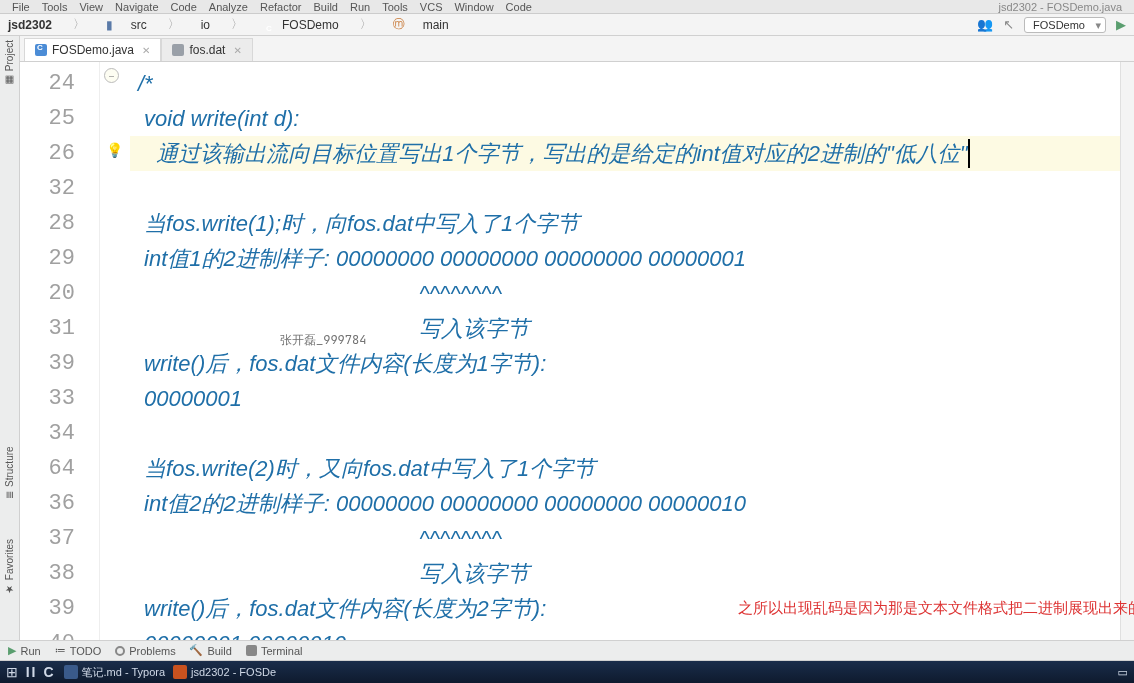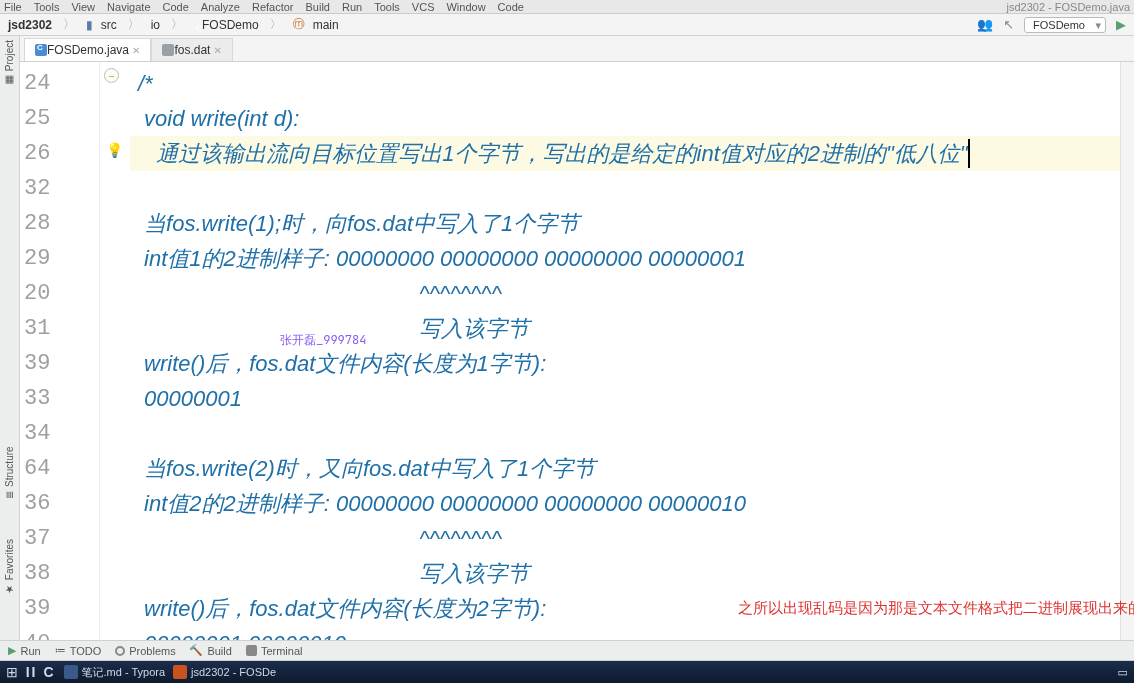--- a/index.html
+++ b/index.html
@@ -1,54 +1,54 @@
 <!DOCTYPE html>
 <html><head>
 <meta charset="utf-8">
 <style>
 * { margin: 0; padding: 0; box-sizing: border-box; }
 body { font-family: "Segoe UI", Arial, sans-serif; font-size: 12px; background: #f0f0f0; width: 1134px; height: 683px; overflow: hidden; position: relative; }
-.menubar { background: #e8e8e8; height: 14px; display: flex; align-items: center; padding: 0 4px; gap: 12px; color: #555; font-size: 11px; border-bottom: 1px solid #ccc; }
+.menubar { background: #e8e8e8; height: 14px; display: flex; align-items: center; padding: 0 12px; gap: 12px; color: #555; font-size: 11px; border-bottom: 1px solid #ccc; }
 .menubar .sep { flex: 1; }
 .menubar .tab-title { color: #888; }
 .navbar { background: #f4f4f4; height: 22px; display: flex; align-items: center; padding: 0 8px; font-size: 12px; color: #333; border-bottom: 1px solid #d0d0d0; }
-.navbar .crumb { display: flex; align-items: center; gap: 8px; }
+.navbar .crumb { display: flex; align-items: center; gap: 18px; }
 .navbar .chev { color: #999; margin: 0 3px; }
 .navbar .spacer { flex: 1; }
 .navbar .right { display: flex; align-items: center; gap: 10px; }
 .navbar .combo { border: 1px solid #bbb; padding: 1px 20px 1px 8px; background: #fff; border-radius: 3px; font-size: 11px; position: relative; }
 .navbar .icon-btn { color: #5a9e6f; font-size: 13px; }
 .navbar .icon-blue { color: #4b6eaf; font-size: 13px; }
 .navbar .icon-gray { color: #888; font-size: 13px; }
 .body-row { display: flex; height: 604px; }
 .gutter-left { width: 20px; background: #eceded; border-right: 1px solid #d0d0d0; display: flex; flex-direction: column; align-items: center; padding-top: 4px; gap: 40px; }
 .gutter-left .vlabel { writing-mode: vertical-rl; transform: rotate(180deg); font-size: 10px; color: #555; display: flex; align-items: center; gap: 4px; }
 .gutter-left .vlabel.struct { margin-top: 320px; }
 .main { flex: 1; display: flex; flex-direction: column; background: #fff; }
 .tabs { height: 26px; background: #f4f4f4; display: flex; align-items: flex-end; border-bottom: 1px solid #d0d0d0; padding-left: 4px; }
-.tab { padding: 4px 10px; font-size: 12px; color: #333; display: flex; align-items: center; border-right: 1px solid #d8d8d8; background: #fff; border-top: 1px solid #d8d8d8; border-left: 1px solid #d8d8d8; position: relative; }
+.tab { padding: 4px 10px; font-size: 12px; color: #333; display: flex; align-items: center; gap: 5px; border-right: 1px solid #d8d8d8; background: #fff; border-top: 1px solid #d8d8d8; border-left: 1px solid #d8d8d8; position: relative; }
 .tab.inactive { background: #ececec; }
 .tab .close { color: #aaa; font-size: 10px; margin-left: 3px; }
 .tab .ico { width: 12px; height: 12px; display: inline-block; border-radius: 2px; }
 .ico-java { background: #4b8cd6; position: relative; }
 .ico-java::after { content: "C"; color: #fff; font-size: 8px; position: absolute; left: 2px; top: -1px; font-weight: bold; }
 .ico-dat { background: #9aa0a8; }
 .editor { flex: 1; display: flex; overflow: hidden; position: relative; }
-.linenums { width: 80px; padding: 4px 24px 4px 4px; color: #a0a0a0; font-family: "Consolas","Courier New",monospace; font-size: 22px; line-height: 35px; background: #fff; border-right: 1px solid #eee; user-select: none; position: relative; }
+.linenums { width: 80px; text-align: right; padding: 4px 24px 4px 4px; color: #a0a0a0; font-family: "Consolas","Courier New",monospace; font-size: 22px; line-height: 35px; background: #fff; border-right: 1px solid #eee; user-select: none; position: relative; }
 .gutter-icons { width: 30px; position: relative; }
 .bulb { position: absolute; left: 6px; top: 80px; color: #e2a100; font-size: 14px; }
 .fold-circle { position: absolute; left: 4px; top: 6px; width: 15px; height: 15px; border: 1px solid #bbb; border-radius: 50%; background: #fdfdf2; display: flex; align-items: center; justify-content: center; font-size: 9px; color: #888; }
 .code { flex: 1; font-family: "Consolas","JetBrains Mono","Courier New",monospace; font-size: 22px; line-height: 35px; color: #1f6fa8; padding: 4px 0; font-style: italic; white-space: pre; position: relative; }
 .code .line { height: 35px; padding-left: 8px; }
 .code .line.hl { background: #fdfae3; }
 .code .cursor { border-right: 2px solid #000; animation: blink 1s step-end infinite; font-style: normal; }
 @keyframes blink { 50% { border-color: transparent; } }
 .cn { font-family: "Microsoft YaHei","SimSun",sans-serif; }
 .right-strip { width: 14px; background: #f4f4f4; border-left: 1px solid #e0e0e0; }
-.watermark { position: absolute; left: 150px; top: 261px; font-size: 12px; color: #8b5cf6; font-style: normal; }
+.watermark { position: absolute; left: 150px; top: 261px; font-size: 12px; color: #737373; font-style: normal; }
 .overlay-note { position: absolute; right: 12px; top: 535px; width: 370px; font-size: 15px; color: #d33; font-family: "Microsoft YaHei",sans-serif; line-height: 1.4; z-index: 5; font-style: normal; }
 .bottom-tools { height: 20px; background: #eceded; border-top: 1px solid #d0d0d0; display: flex; align-items: center; gap: 14px; padding: 0 8px; font-size: 11px; color: #555; }
 .bottom-tools .tool { display: flex; align-items: center; gap: 4px; }
 .statusbar { height: 22px; background: #eceded; border-top: 1px solid #d0d0d0; display: flex; align-items: center; padding: 0 8px; font-size: 11px; color: #555; }
 .statusbar .sep { flex: 1; }
 .statusbar .ime { display: flex; align-items: center; gap: 6px; background: #f28c3a; color: #fff; padding: 1px 4px; border-radius: 2px; font-size: 11px; margin-left: 6px; }
 .statusbar .ime span { background: transparent; }
 .taskbar { position: absolute; bottom: 0; left: 0; right: 0; height: 22px; background: linear-gradient(#1a2d4a,#0e1a2e); display: flex; align-items: center; padding: 0 6px; gap: 8px; color: #cfd8e6; font-size: 11px; }
 .taskbar .tbtn { display: flex; align-items: center; gap: 4px; }
 .taskbar .ico { width: 14px; height: 14px; background: #3a5a8a; border-radius: 2px; }

